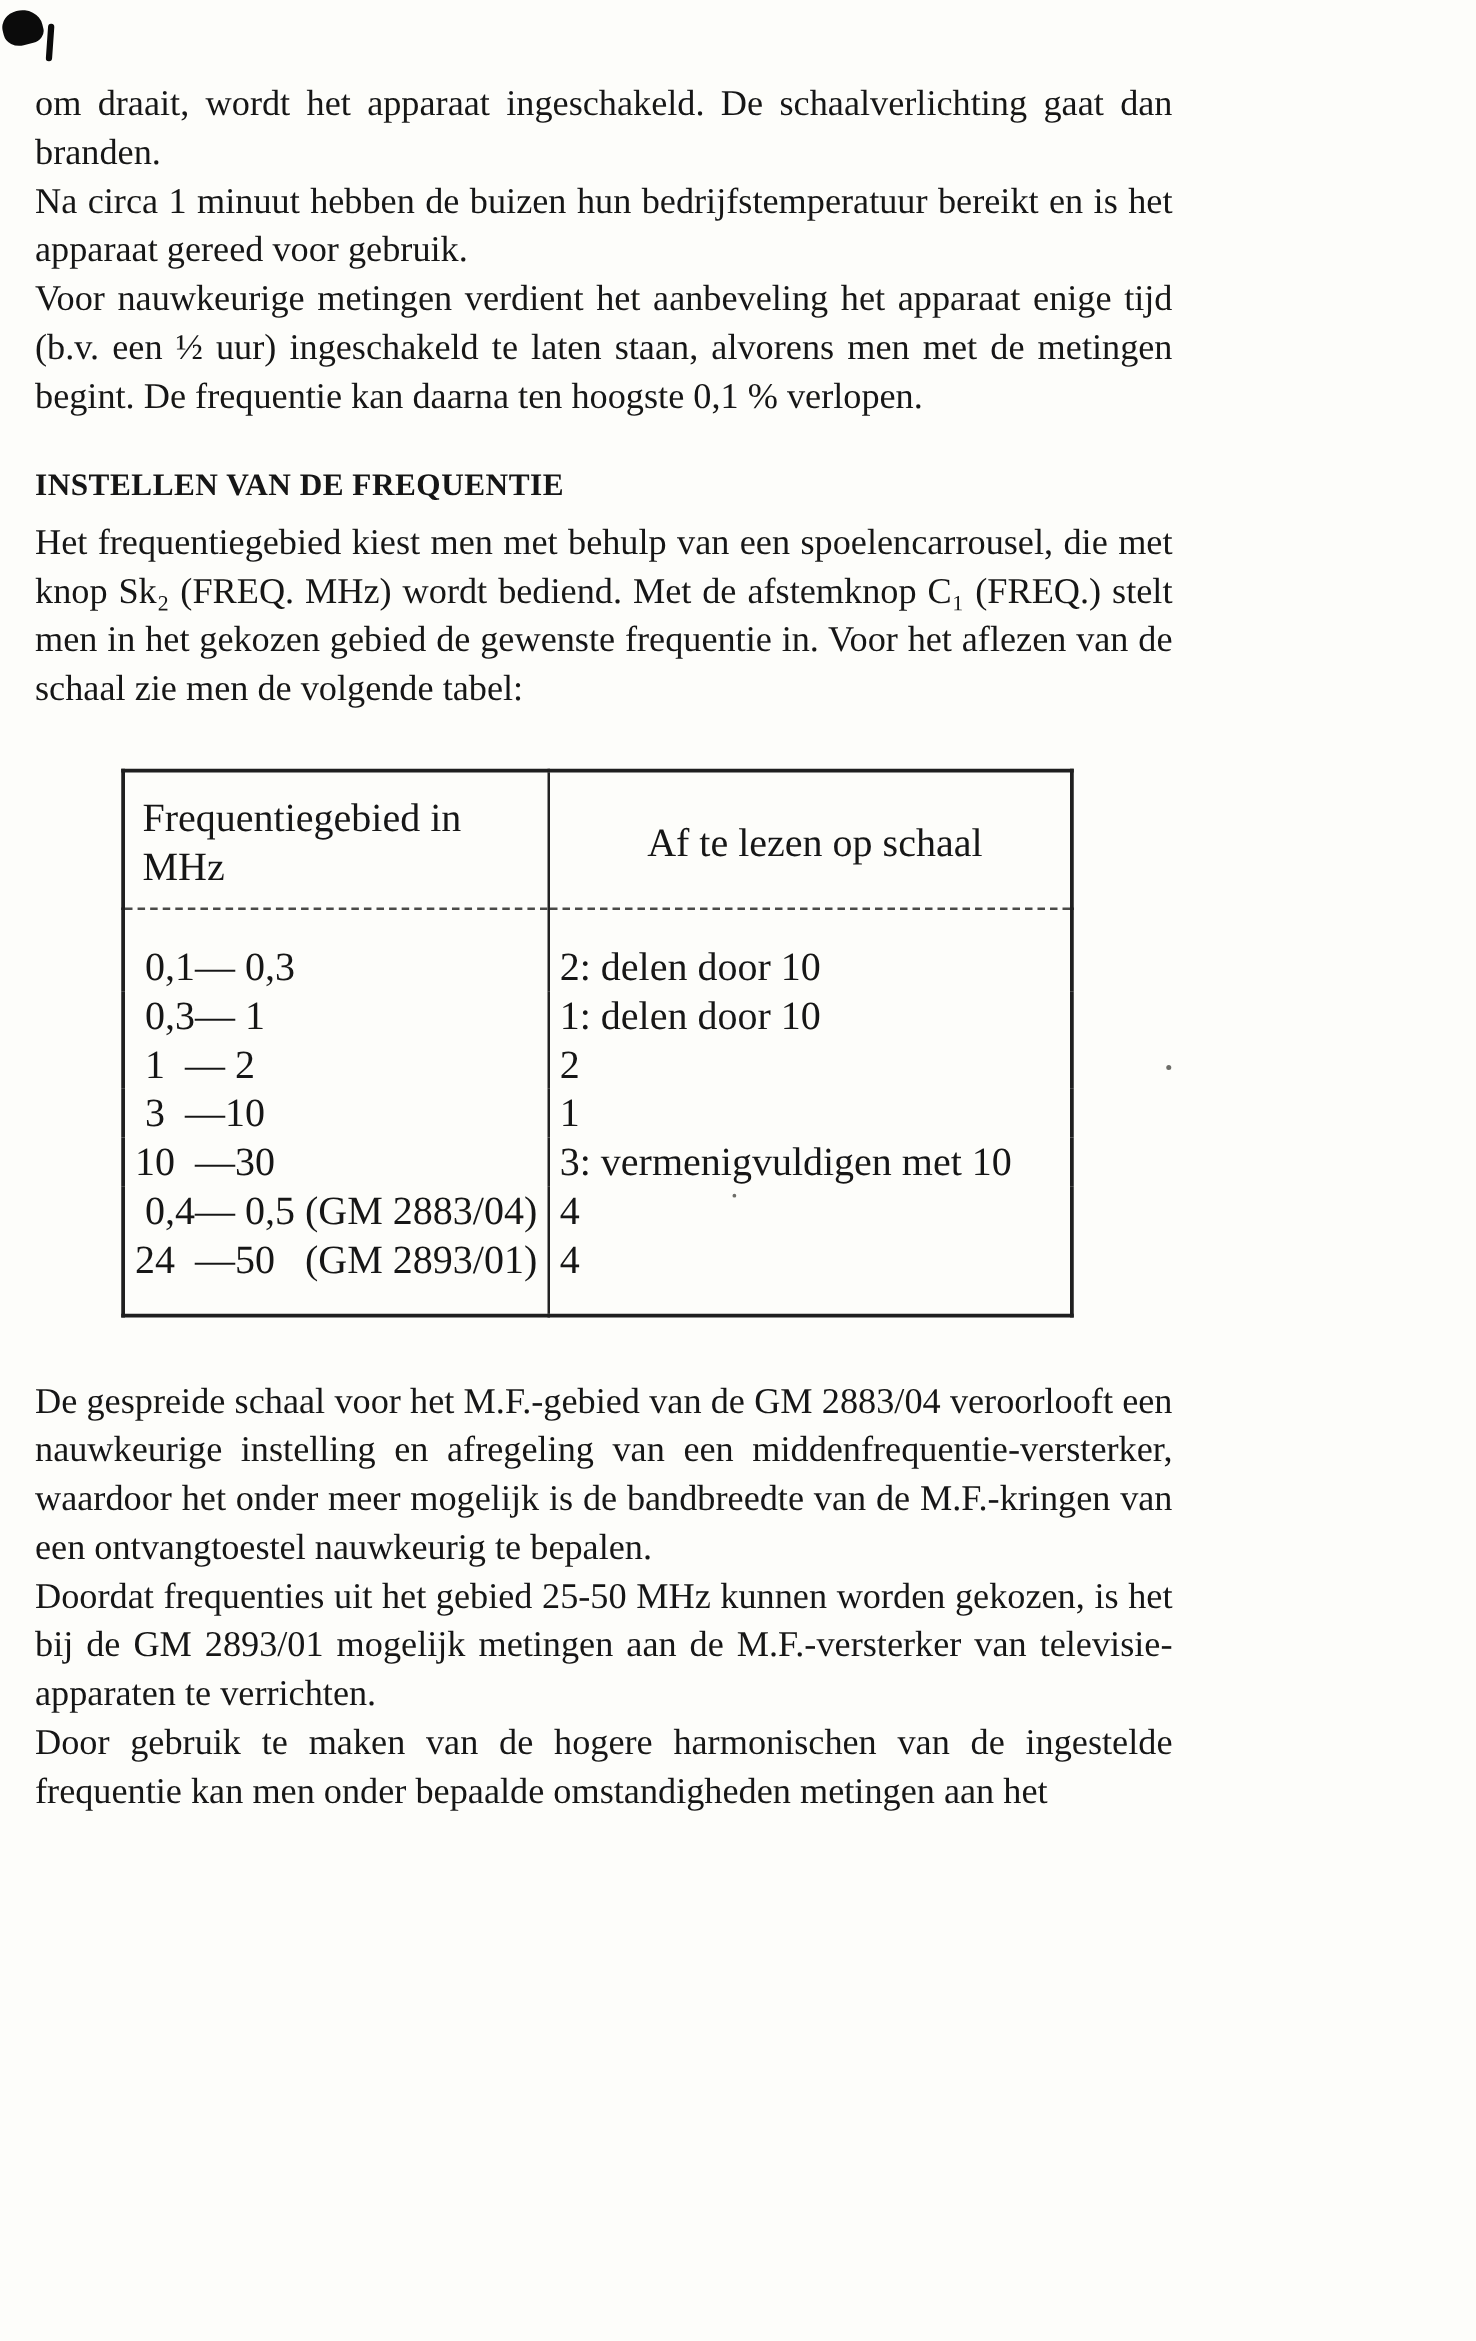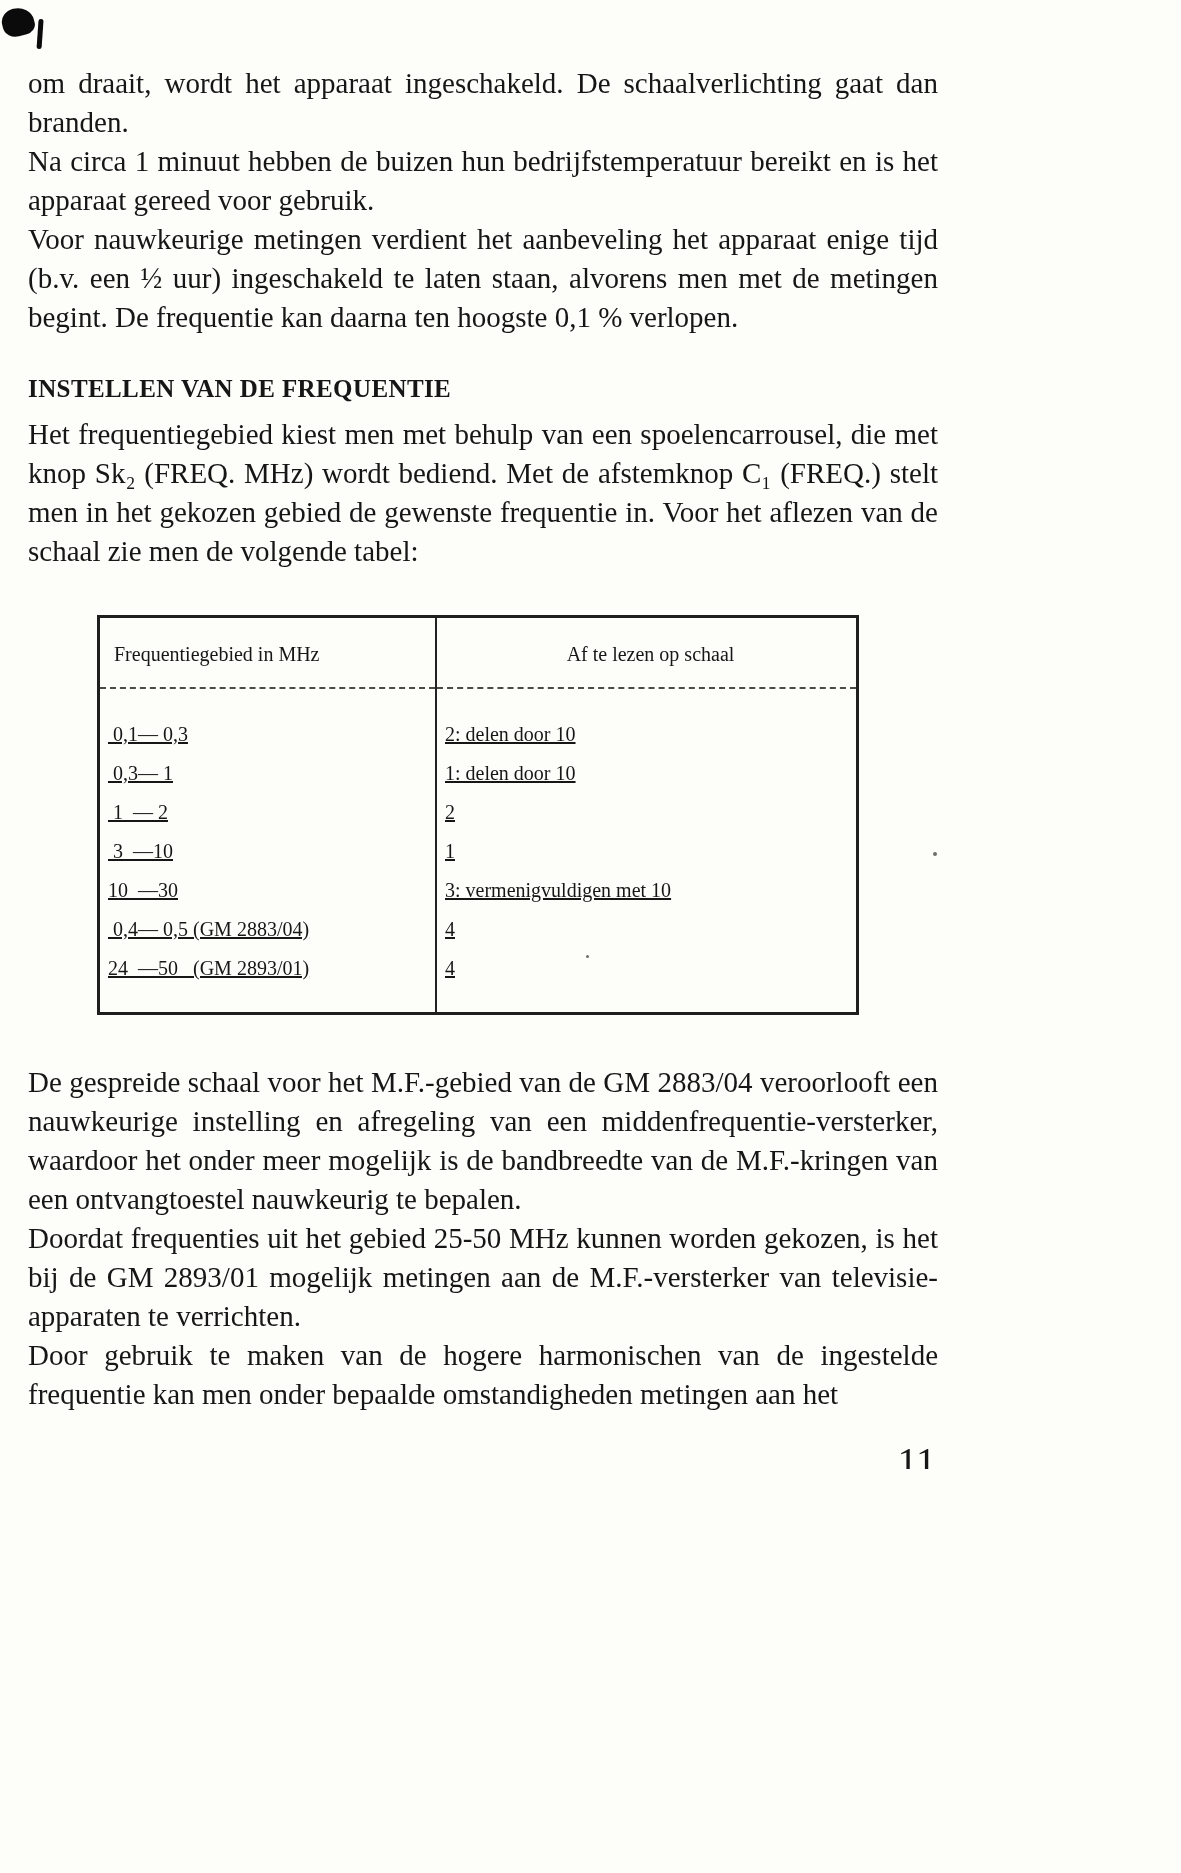--- a/index.html
+++ b/index.html
@@ -67,21 +67,21 @@
     font-size: 25px;
     font-weight: bold;
     margin: 32px 0 7px 0;
     letter-spacing: 0.4px;
   }
   
   table.freq-table {
     border-collapse: collapse;
     margin: 44px 0 48px 69px;
     width: 762px;
-    font-size: 20px;
+    font-size: 32px;
     color: #161616;
     border: 3px solid #1f1f1f;
   }
   table.freq-table th {
     font-weight: normal;
     border-bottom: 2px dashed #4a4a48;
   }
   th.col-range {
     width: 313px;
     border-right: 2px solid #222;
@@ -89,21 +89,20 @@
     padding: 17px 8px 13px 14px;
   }
   th.col-scale {
     text-align: center;
     padding: 17px 0 13px 8px;
   }
   table.freq-table td {
     vertical-align: top;
     line-height: 39px;
     padding: 0 8px;
-    text-decoration: underline;
   }
   td.cell-range {
     border-right: 2px solid #222;
     padding-left: 24px;
     white-space: pre;
   }
   td.cell-scale {
     padding-left: 64px;
   }
   table.freq-table tbody tr:first-child td { padding-top: 26px; }

